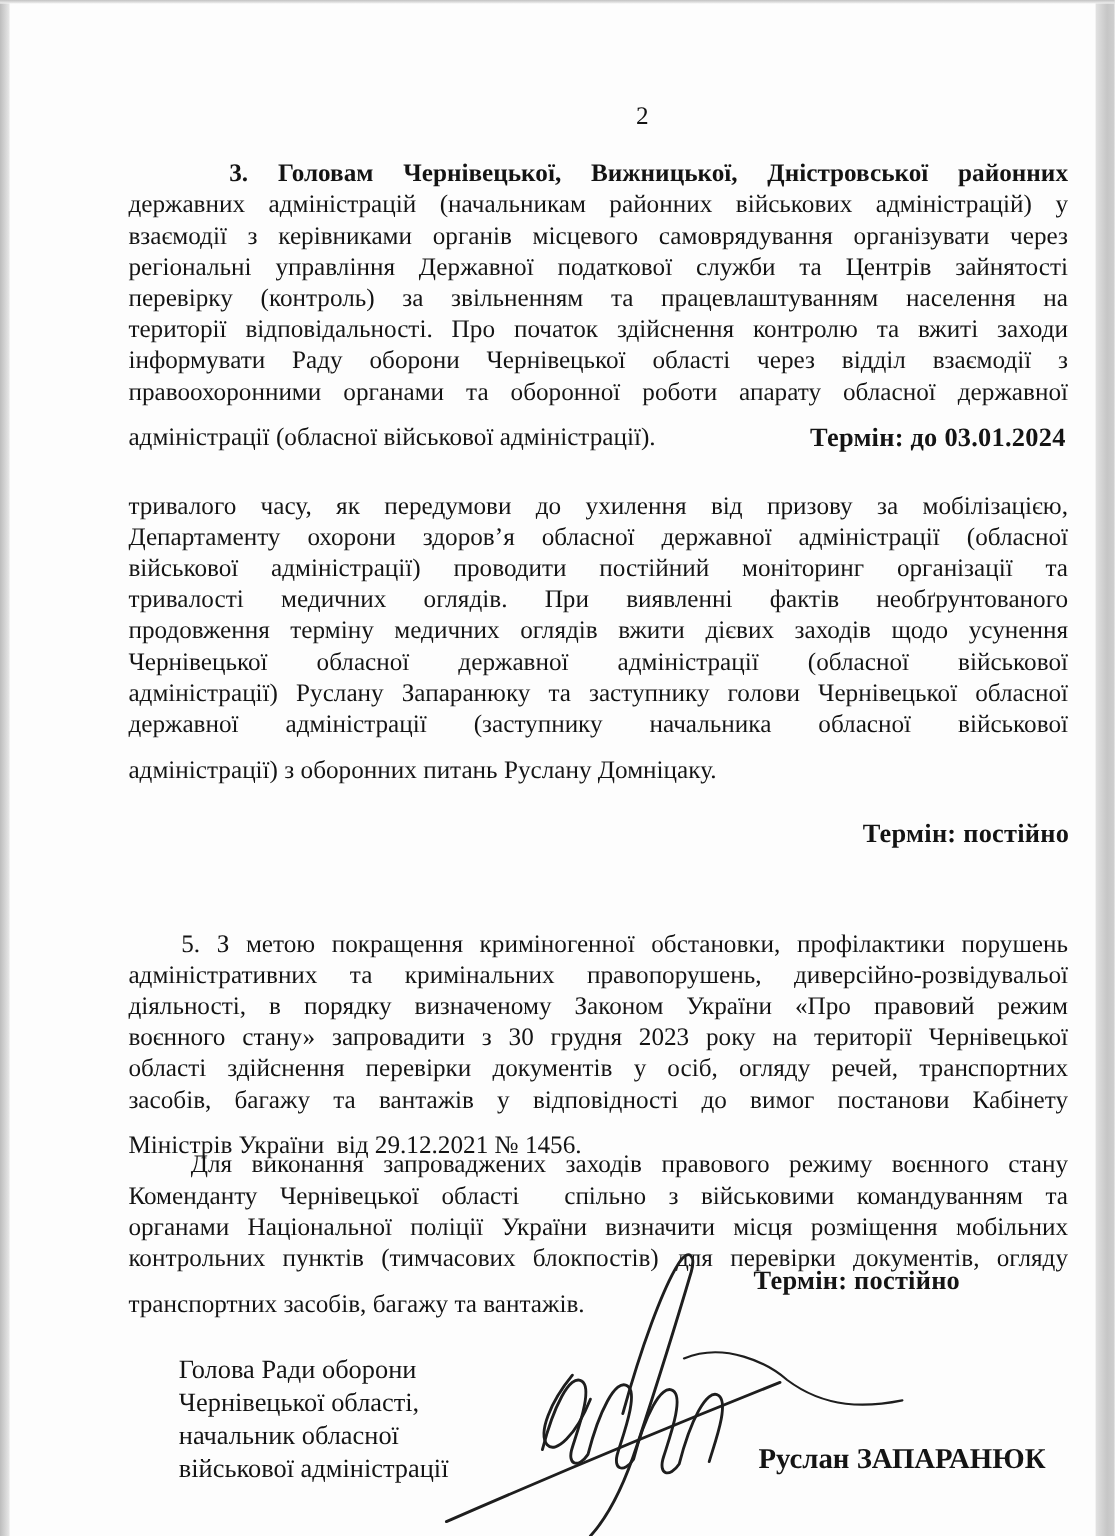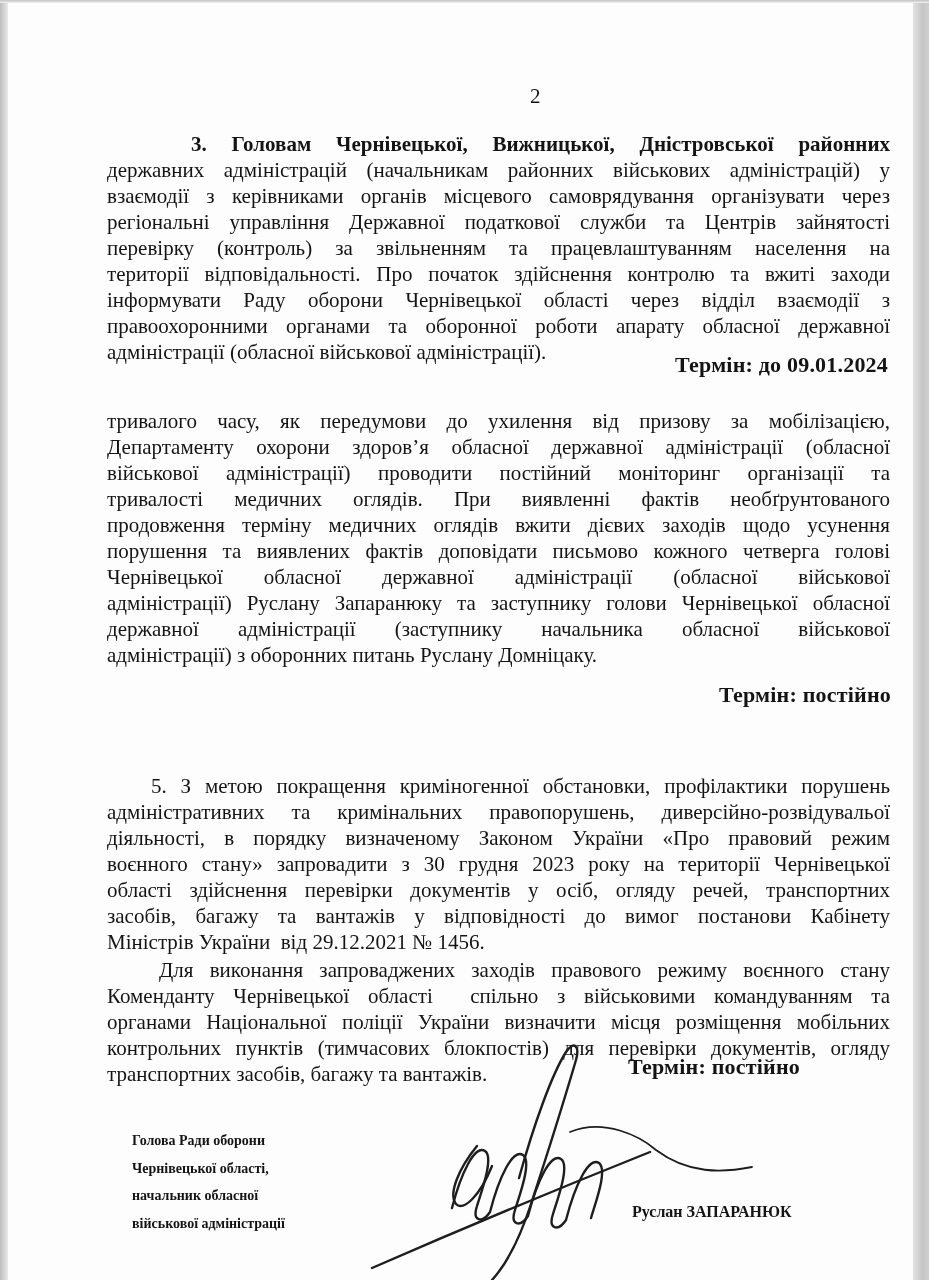--- a/index.html
+++ b/index.html
@@ -9,33 +9,33 @@
   }
   .edge-left{position:absolute;left:0;top:0;width:8px;height:1280px;
     background:linear-gradient(to right,#bdbdbd,#e9e9e9);}
   .edge-right{position:absolute;right:0;top:0;width:16px;height:1280px;
     background:linear-gradient(to left,#cfcfcf,#c6c6c6 40%,#e2e2e2);}
   .edge-top{position:absolute;left:0;top:0;width:929px;height:3px;
     background:linear-gradient(#c2c2c2,#f2f2f2);}
   .pagenum{position:absolute;left:530px;top:84px;font-size:21px;}
   .para{position:absolute;left:107px;width:783px;font-size:21px;line-height:26px;}
   .para .line{text-align:justify;text-align-last:justify;}
-  .para .line.last{text-align-last:auto;}
+  .para .line.last{text-align-last:auto;margin-top:12px;}
   #para3{top:131px;}
   #para4{top:408px;}
   #para5{top:773px;}
   #para5b{top:936px;}
   .term{position:absolute;font-weight:bold;font-size:22px;letter-spacing:.2px;}
   #term1{top:352px;right:41px;}
   #term2{top:682px;right:38px;}
   #term3{top:1054px;left:628px;}
-  .sig-title{position:absolute;left:132px;top:1127px;width:330px;
-    font-weight:bold;font-size:14px;line-height:27.5px;}
+  .sig-title{position:absolute;left:149px;top:1127px;width:330px;
+    font-weight:normal;font-size:22px;line-height:27.5px;}
   .sig-title .line{text-align:left;text-align-last:auto;}
-  .sig-name{position:absolute;left:632px;top:1203px;font-weight:bold;font-size:16px;}
+  .sig-name{position:absolute;left:632px;top:1203px;font-weight:bold;font-size:24px;}
   .signature{position:absolute;left:0;top:0;pointer-events:none;}
 </style>
 </head>
 <body>
 
 <div class="page">
   <div class="edge-left"></div>
   <div class="edge-right"></div>
   <div class="edge-top"></div>
 
@@ -45,29 +45,28 @@
       <div class="line" style="text-indent: 84px; font-weight: bold;">3. Головам Чернівецької, Вижницької, Дністровської районних</div>
       <div class="line">державних адміністрацій (начальникам районних військових адміністрацій) у</div>
       <div class="line">взаємодії з керівниками органів місцевого самоврядування організувати через</div>
       <div class="line">регіональні управління Державної податкової служби та Центрів зайнятості</div>
       <div class="line">перевірку (контроль) за звільненням та працевлаштуванням населення на</div>
       <div class="line">території відповідальності. Про початок здійснення контролю та вжиті заходи</div>
       <div class="line">інформувати Раду оборони Чернівецької області через відділ взаємодії з</div>
       <div class="line">правоохоронними органами та оборонної роботи апарату обласної державної</div>
       <div class="line last">адміністрації (обласної військової адміністрації).</div>
     </div>
-  <div class="term" id="term1">Термін: до 09.01.2024</div>
+  <div class="term" id="term1">Термін: до 03.01.2024</div>
 
   <div class="para" id="para4">
       <div class="line">тривалого часу, як передумови до ухилення від призову за мобілізацією,</div>
       <div class="line">Департаменту охорони здоров’я обласної державної адміністрації (обласної</div>
       <div class="line">військової адміністрації) проводити постійний моніторинг організації та</div>
       <div class="line">тривалості медичних оглядів. При виявленні фактів необґрунтованого</div>
       <div class="line">продовження терміну медичних оглядів вжити дієвих заходів щодо усунення</div>
-      <div class="line">порушення та виявлених фактів доповідати письмово кожного четверга голові</div>
       <div class="line">Чернівецької обласної державної адміністрації (обласної військової</div>
       <div class="line">адміністрації) Руслану Запаранюку та заступнику голови Чернівецької обласної</div>
       <div class="line">державної адміністрації (заступнику начальника обласної військової</div>
       <div class="line last">адміністрації) з оборонних питань Руслану Домніцаку.</div>
     </div>
   <div class="term" id="term2">Термін: постійно</div>
 
   <div class="para" id="para5">
       <div class="line" style="text-indent: 44px;">5. З метою покращення криміногенної обстановки, профілактики порушень</div>
       <div class="line">адміністративних та кримінальних правопорушень, диверсійно-розвідувальої</div>

